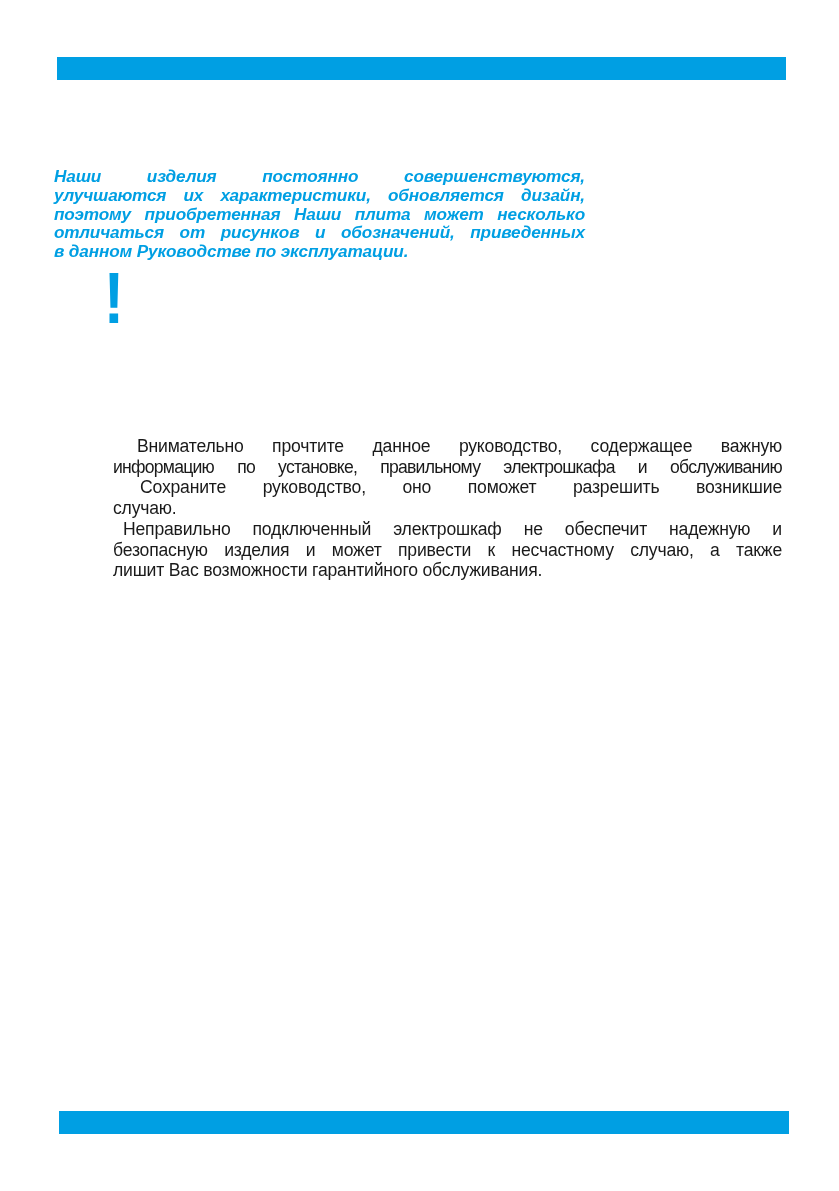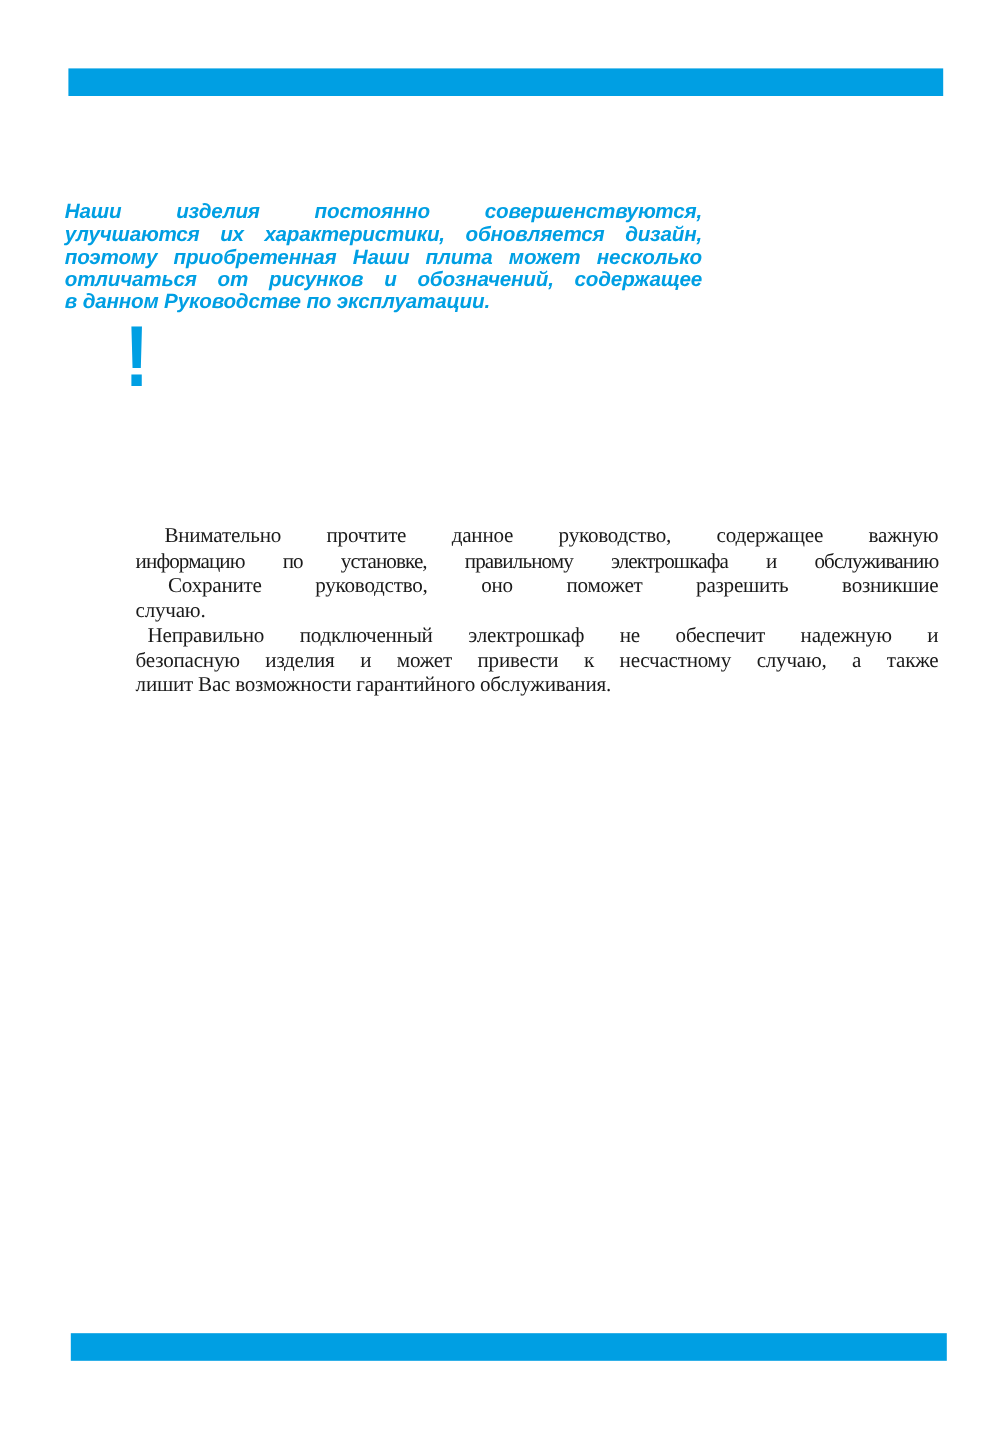--- a/index.html
+++ b/index.html
@@ -68,42 +68,41 @@
       font-size: 17.6px;
       line-height: 20.7px;
       color: #1a1a1a;
       letter-spacing: -0.2px;
     }
     .body-text .line {
       display: block;
       white-space: nowrap;
       text-align: justify;
       text-align-last: justify;
-      font-family: Liberation Serif, serif;
     }
     .body-text .line.last {
       text-align-last: left;
     }
     .body-text .condensed {
       letter-spacing: -0.75px;
     }
     .indent-1 { padding-left: 24px; }
     .indent-2 { padding-left: 27px; }
     .indent-3 { padding-left: 10px; }
   </style>
 </head>
 <body>
 
 <div class="bar bar-top"></div>
 
 <div class="notice">
   <span class="line">Наши изделия постоянно совершенствуются,</span>
   <span class="line">улучшаются их характеристики, обновляется дизайн,</span>
   <span class="line">поэтому приобретенная Наши плита может несколько</span>
-  <span class="line">отличаться от рисунков и обозначений, содержащее</span>
+  <span class="line">отличаться от рисунков и обозначений, приведенных</span>
   <span class="line last">в данном Руководстве по эксплуатации.</span>
 </div>
 
 <div class="warning-icon">!</div>
 
 <div class="body-text">
   <div>
     <span class="line indent-1">Внимательно прочтите данное руководство, содержащее важную</span>
     <span class="line condensed">информацию по установке, правильному электрошкафа и обслуживанию</span>
   </div>

